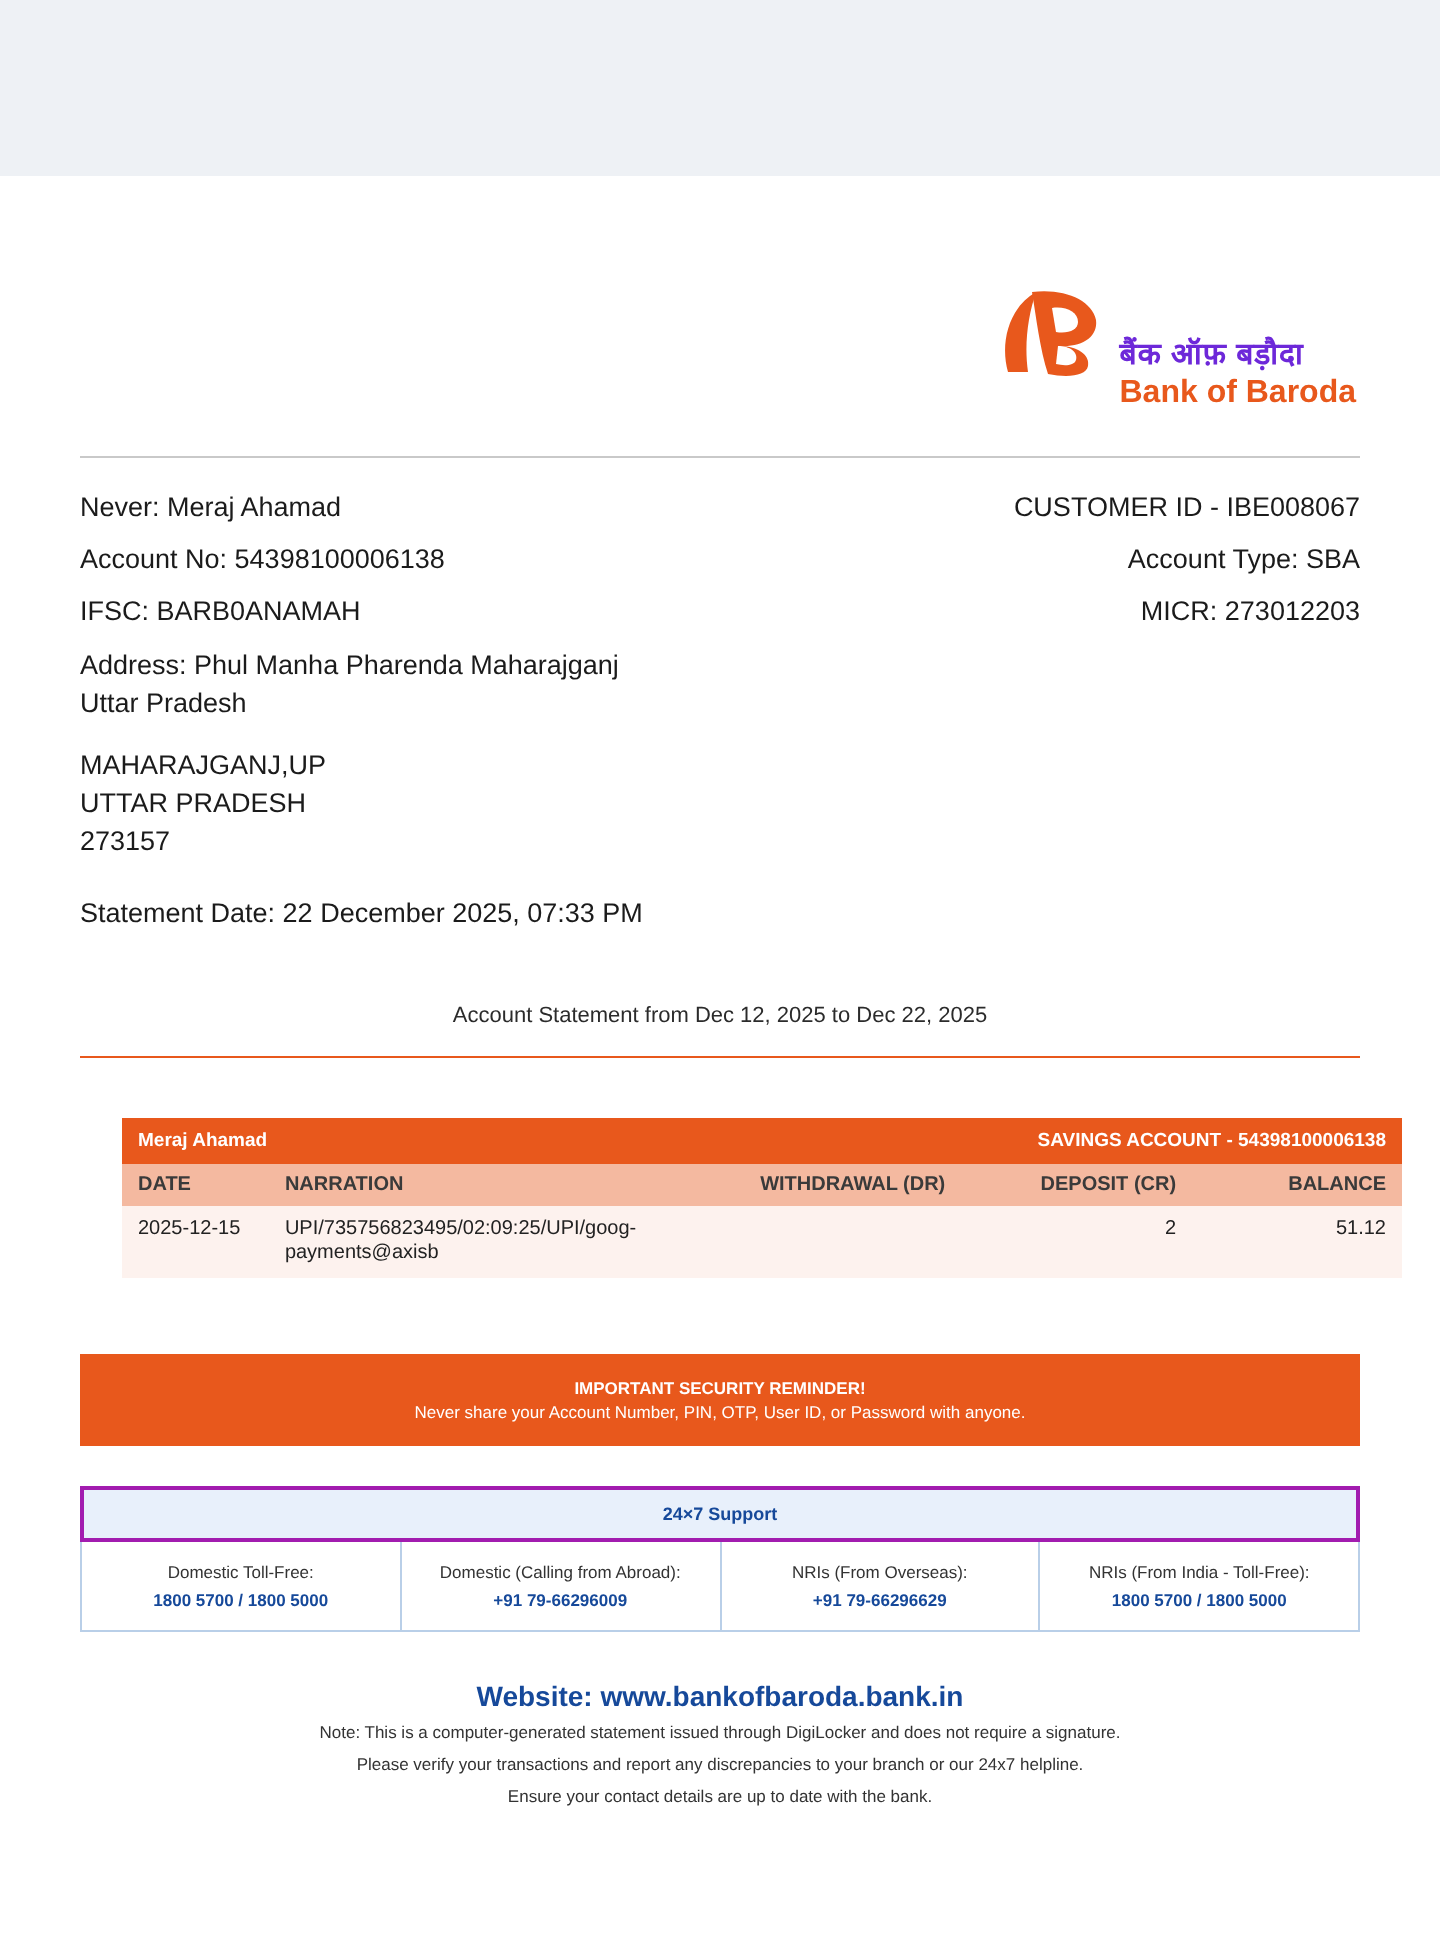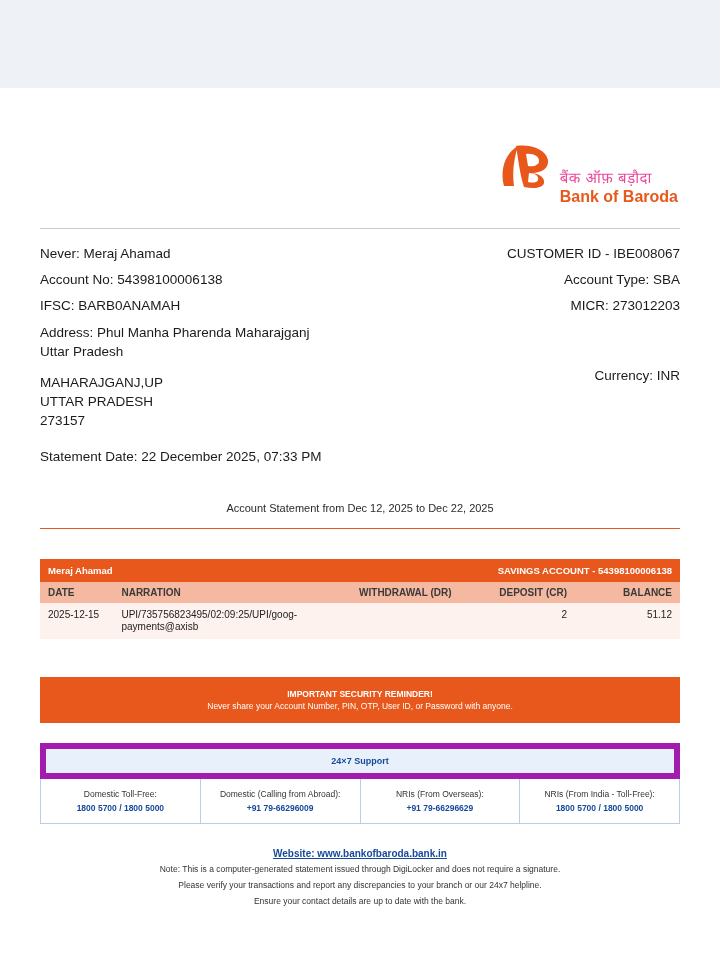--- a/index.html
+++ b/index.html
@@ -35,22 +35,22 @@
     align-items: center;
     gap: 8px;
   }
   .logo-mark {
     width: 54px;
     height: 48px;
     position: relative;
   }
   .logo-text-hi {
     font-size: 15px;
-    color: #ec4899;
-    font-weight: normal;
+    color: #6d28d9;
+    font-weight: bold;
     line-height: 1.1;
     letter-spacing: .5px;
     margin-top: 44px;
   }
   .logo-text-en {
     font-size: 16px;
     color: #e8581c;
     font-weight: bold;
     line-height: 1.2;
   }
@@ -104,20 +104,21 @@
   .rule-orange {
     border-top: 1.5px solid #e8581c;
     margin-top: 14px;
   }
   
   .tbl {
     margin-top: 30px;
     width: 100%;
     border-collapse: collapse;
     font-size: 10px;
+    margin-left: 21px;
   }
   .tbl .band {
     background: #e8581c;
     color: #fff;
     font-weight: bold;
     font-size: 9.5px;
   }
   .tbl .band td { padding: 6px 8px; }
   .tbl .hdr {
     background: #f4b9a0;
@@ -143,21 +144,21 @@
     text-align: center;
     padding: 11px 8px;
     font-size: 8.5px;
     line-height: 12px;
   }
   .notice-title { font-weight: bold; font-size: 8.5px; }
   
   .support-hdr {
     margin-top: 20px;
     background: #e8f0fb;
-    border: 6px solid #a21caf;
+    border: 2px solid #a21caf;
     text-align: center;
     color: #16499a;
     font-weight: bold;
     font-size: 9px;
     padding: 7px 0;
   }
   .support-tbl {
     width: 100%;
     border-collapse: collapse;
   }
@@ -171,24 +172,23 @@
     line-height: 14px;
     width: 25%;
   }
   .support-tbl .val {
     color: #16499a;
     font-weight: bold;
   }
   .website {
     text-align: center;
     margin-top: 24px;
-    font-size: 10px;
+    font-size: 14px;
     font-weight: bold;
     color: #16499a;
-    text-decoration: underline;
   }
   .footnotes {
     text-align: center;
     margin-top: 2px;
     font-size: 8.5px;
     color: #333;
     line-height: 16px;
   }
 </style>
 </head>
@@ -231,21 +231,20 @@
       <div class="info-right">MICR: 273012203</div>
     </div>
 
     <div class="addr-wrap">
       <div>
         <div class="addr-block" style="max-width:300px">Address: Phul Manha Pharenda Maharajganj Uttar Pradesh</div>
         <div class="addr-city">MAHARAJGANJ,UP</div>
         <div class="addr-city" style="padding-top:0">UTTAR PRADESH</div>
         <div class="addr-city" style="padding-top:0">273157</div>
       </div>
-      <div class="currency-line">Currency: INR</div>
     </div>
 
     <div class="stmt-date">Statement Date: 22 December 2025, 07:33 PM</div>
   </div>
 
   <div class="period">Account Statement from Dec 12, 2025 to Dec 22, 2025</div>
   <div class="rule-orange"></div>
 
   <table class="tbl">
     <tbody>

